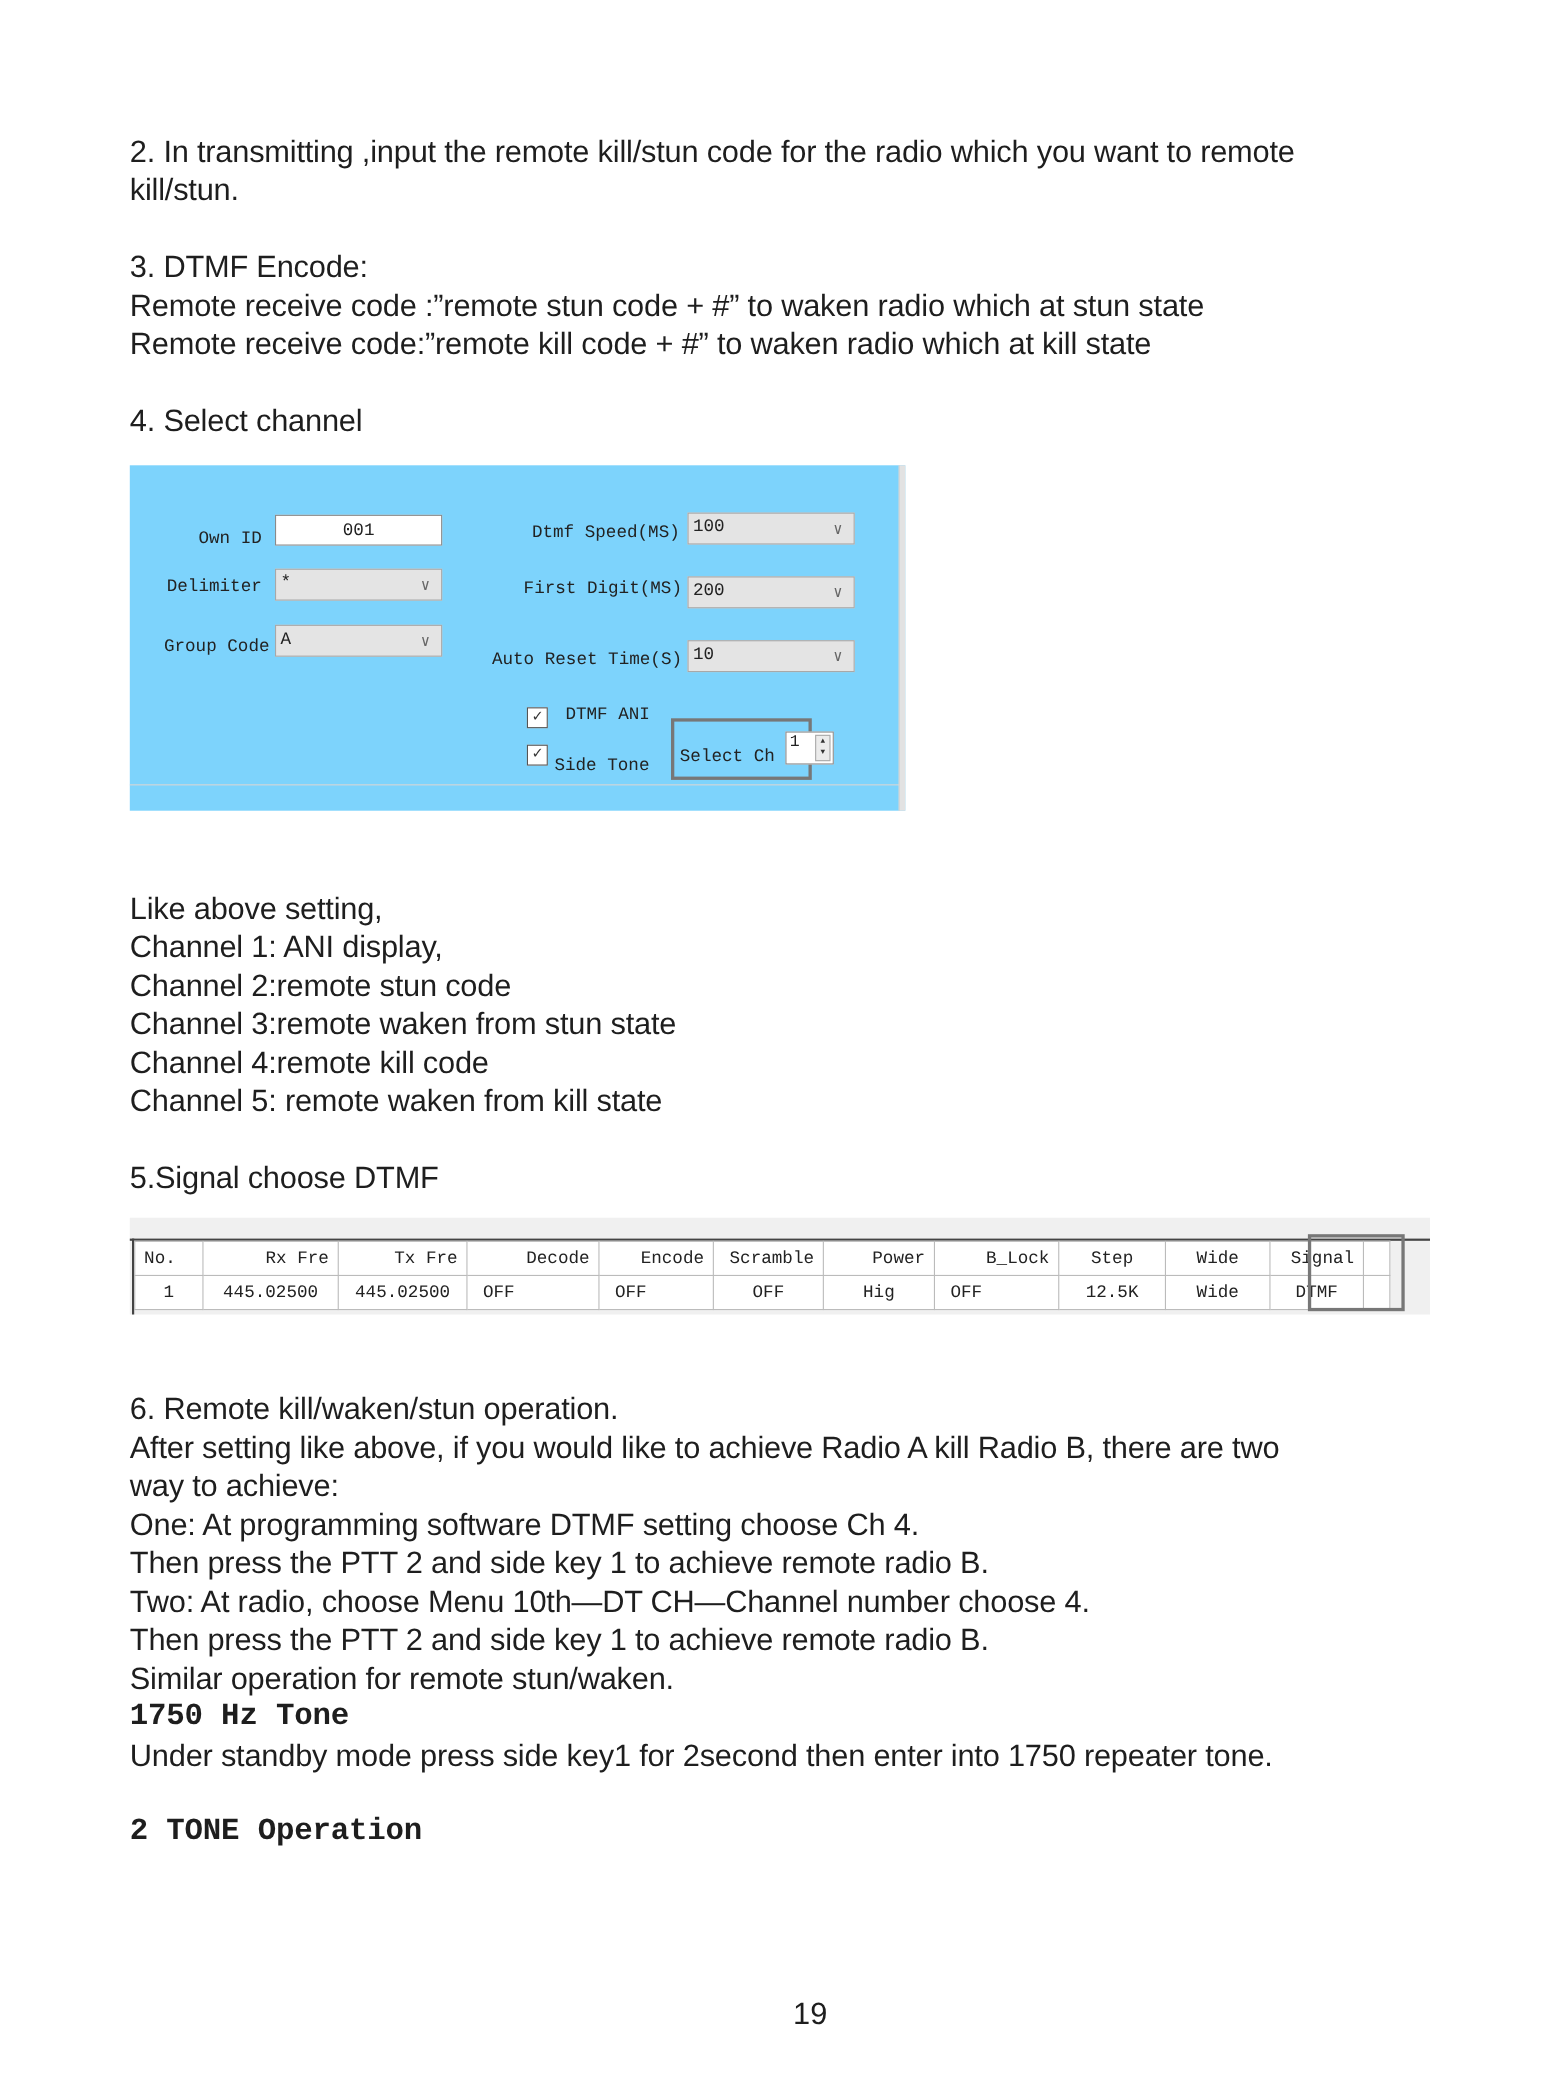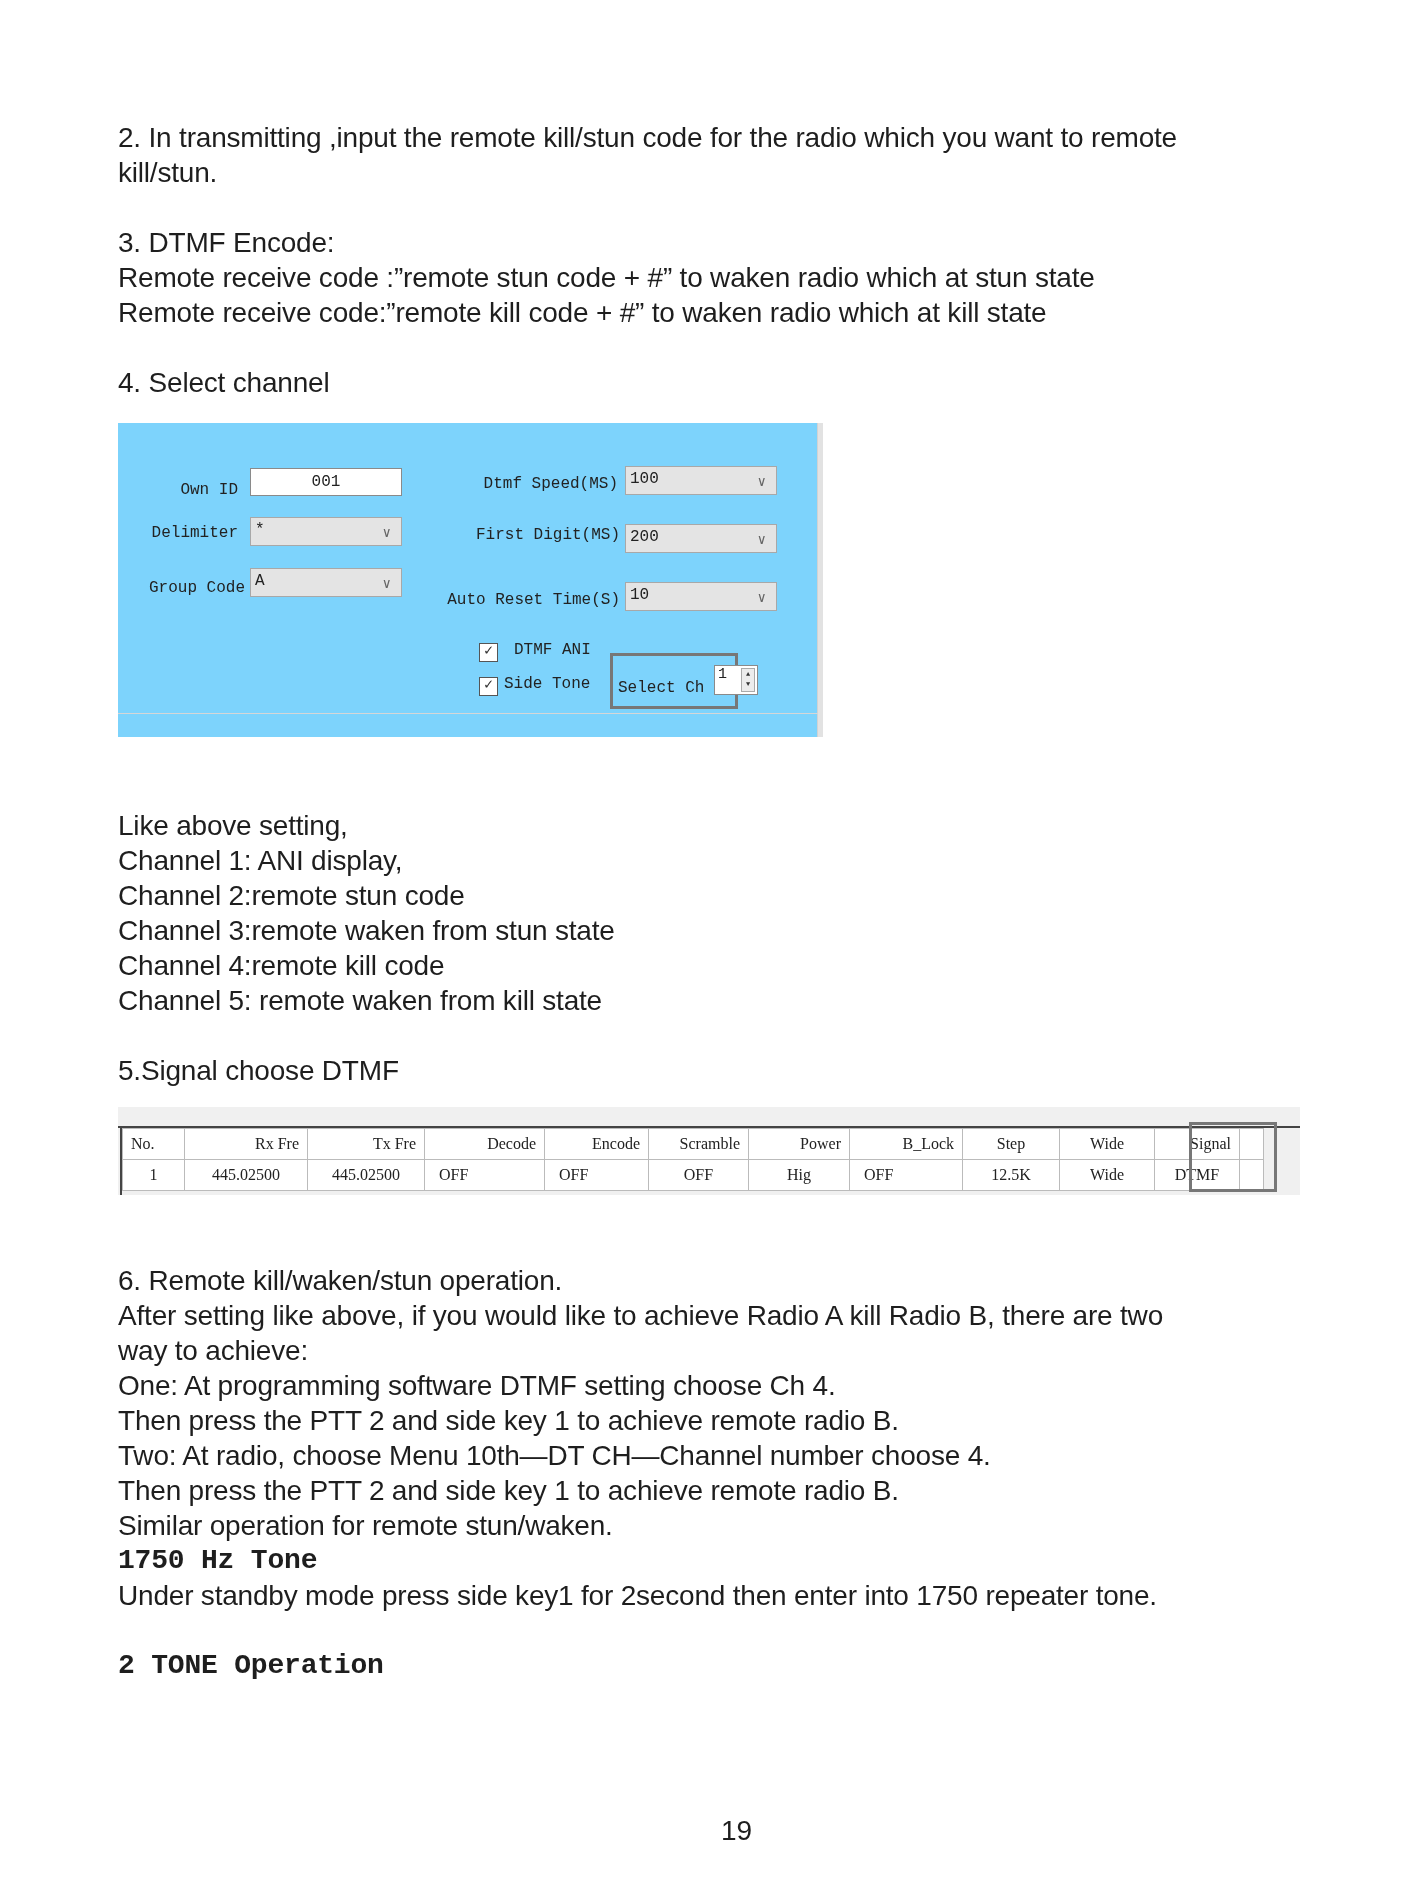--- a/index.html
+++ b/index.html
@@ -16,21 +16,21 @@
   .lbl { position: absolute; font-size: 16px; text-align: right; white-space: nowrap; }
   .inp { position: absolute; height: 28px; background: #fff; border: 1px solid #8a8a8a; box-sizing: border-box; font-size: 16px; text-align: center; line-height: 26px; }
   .sel { position: absolute; height: 29px; background: #e4e4e4; border: 1px solid #a8a8a8; box-sizing: border-box; font-size: 16px; line-height: 25px; padding-left: 4px; }
   .sel .chev { position: absolute; right: 10px; top: 3px; font-size: 14px; color: #666; }
   .cb { position: absolute; width: 19px; height: 19px; border: 1px solid #555; background: #fff; box-sizing: border-box; font-size: 15px; line-height: 16px; text-align: center; color: #333; }
   .hlbox { position: absolute; left: 492px; top: 230px; width: 128px; height: 56px; border: 3px solid #777; box-sizing: border-box; }
   .spin { position: absolute; width: 44px; height: 30px; background: #fff; border: 1px solid #8a8a8a; box-sizing: border-box; font-size: 15px; line-height: 18px; padding-left: 3px; }
   .spin .arr { position: absolute; right: 2px; top: 2px; width: 14px; height: 24px; border: 1px solid #aaa; background: #ececec; box-sizing: border-box; font-size: 7px; line-height: 10px; text-align: center; color: #333; }
 
   
-  .tbl { position: absolute; left: 118px; top: 1107px; width: 1182px; height: 88px; background: #f0f0f0; font-family: Liberation Serif, serif; }
+  .tbl { position: absolute; left: 118px; top: 1107px; width: 1182px; height: 88px; background: #f0f0f0; }
   .tbl .top { position: absolute; left: 0; top: 19px; width: 1182px; height: 2px; background: #444; }
   .tbl .lft { position: absolute; left: 2px; top: 19px; width: 2px; height: 69px; background: #444; }
   .tbl table { position: absolute; left: 4px; top: 21px; border-collapse: collapse; background: #fff; }
   .tbl td { border: 1px solid #bbb; height: 31px; padding: 0 8px; font-size: 16px; box-sizing: border-box; white-space: nowrap; }
   .tbl tr.h td { text-align: right; }
   .tbl tr.r td { text-align: center; }
   .sigbox { position: absolute; left: 1071px; top: 15px; width: 88px; height: 70px; border: 3px solid #777; box-sizing: border-box; }
   .pageno { position: absolute; left: 0; width: 1417px; top: 1815px; text-align: center; font-size: 28px; padding-left: 28px; }
 </style>
 </head>
@@ -77,21 +77,21 @@
   <div class="lbl" style="left:220px;top:168px;width:282px">Auto Reset Time(S)</div>
   <div class="sel" style="left:507px;top:159px;width:152px">
     <span>10</span>
     <span class="chev">∨</span>
   </div>
 
   <div class="cb" style="left:361px;top:220px"><span>✓</span></div>
   <div class="lbl" style="left:396px;top:218px;text-align:center">DTMF ANI</div>
 
   <div class="cb" style="left:361px;top:254px"><span>✓</span></div>
-  <div class="lbl" style="left:386px;top:252px;text-align:right">Side Tone</div>
+  <div class="lbl" style="left:386px;top:264px;text-align:right">Side Tone</div>
 
   <div class="hlbox"></div>
   <div class="lbl" style="left:500px;top:256px;text-align:left">Select Ch</div>
   <div class="spin" style="left:596px;top:242px">
     <span>1</span>
     <span class="arr">▲<br>▼</span>
   </div>
 </div>
 
 <div class="t" style="top:808px">Like above setting,</div>

